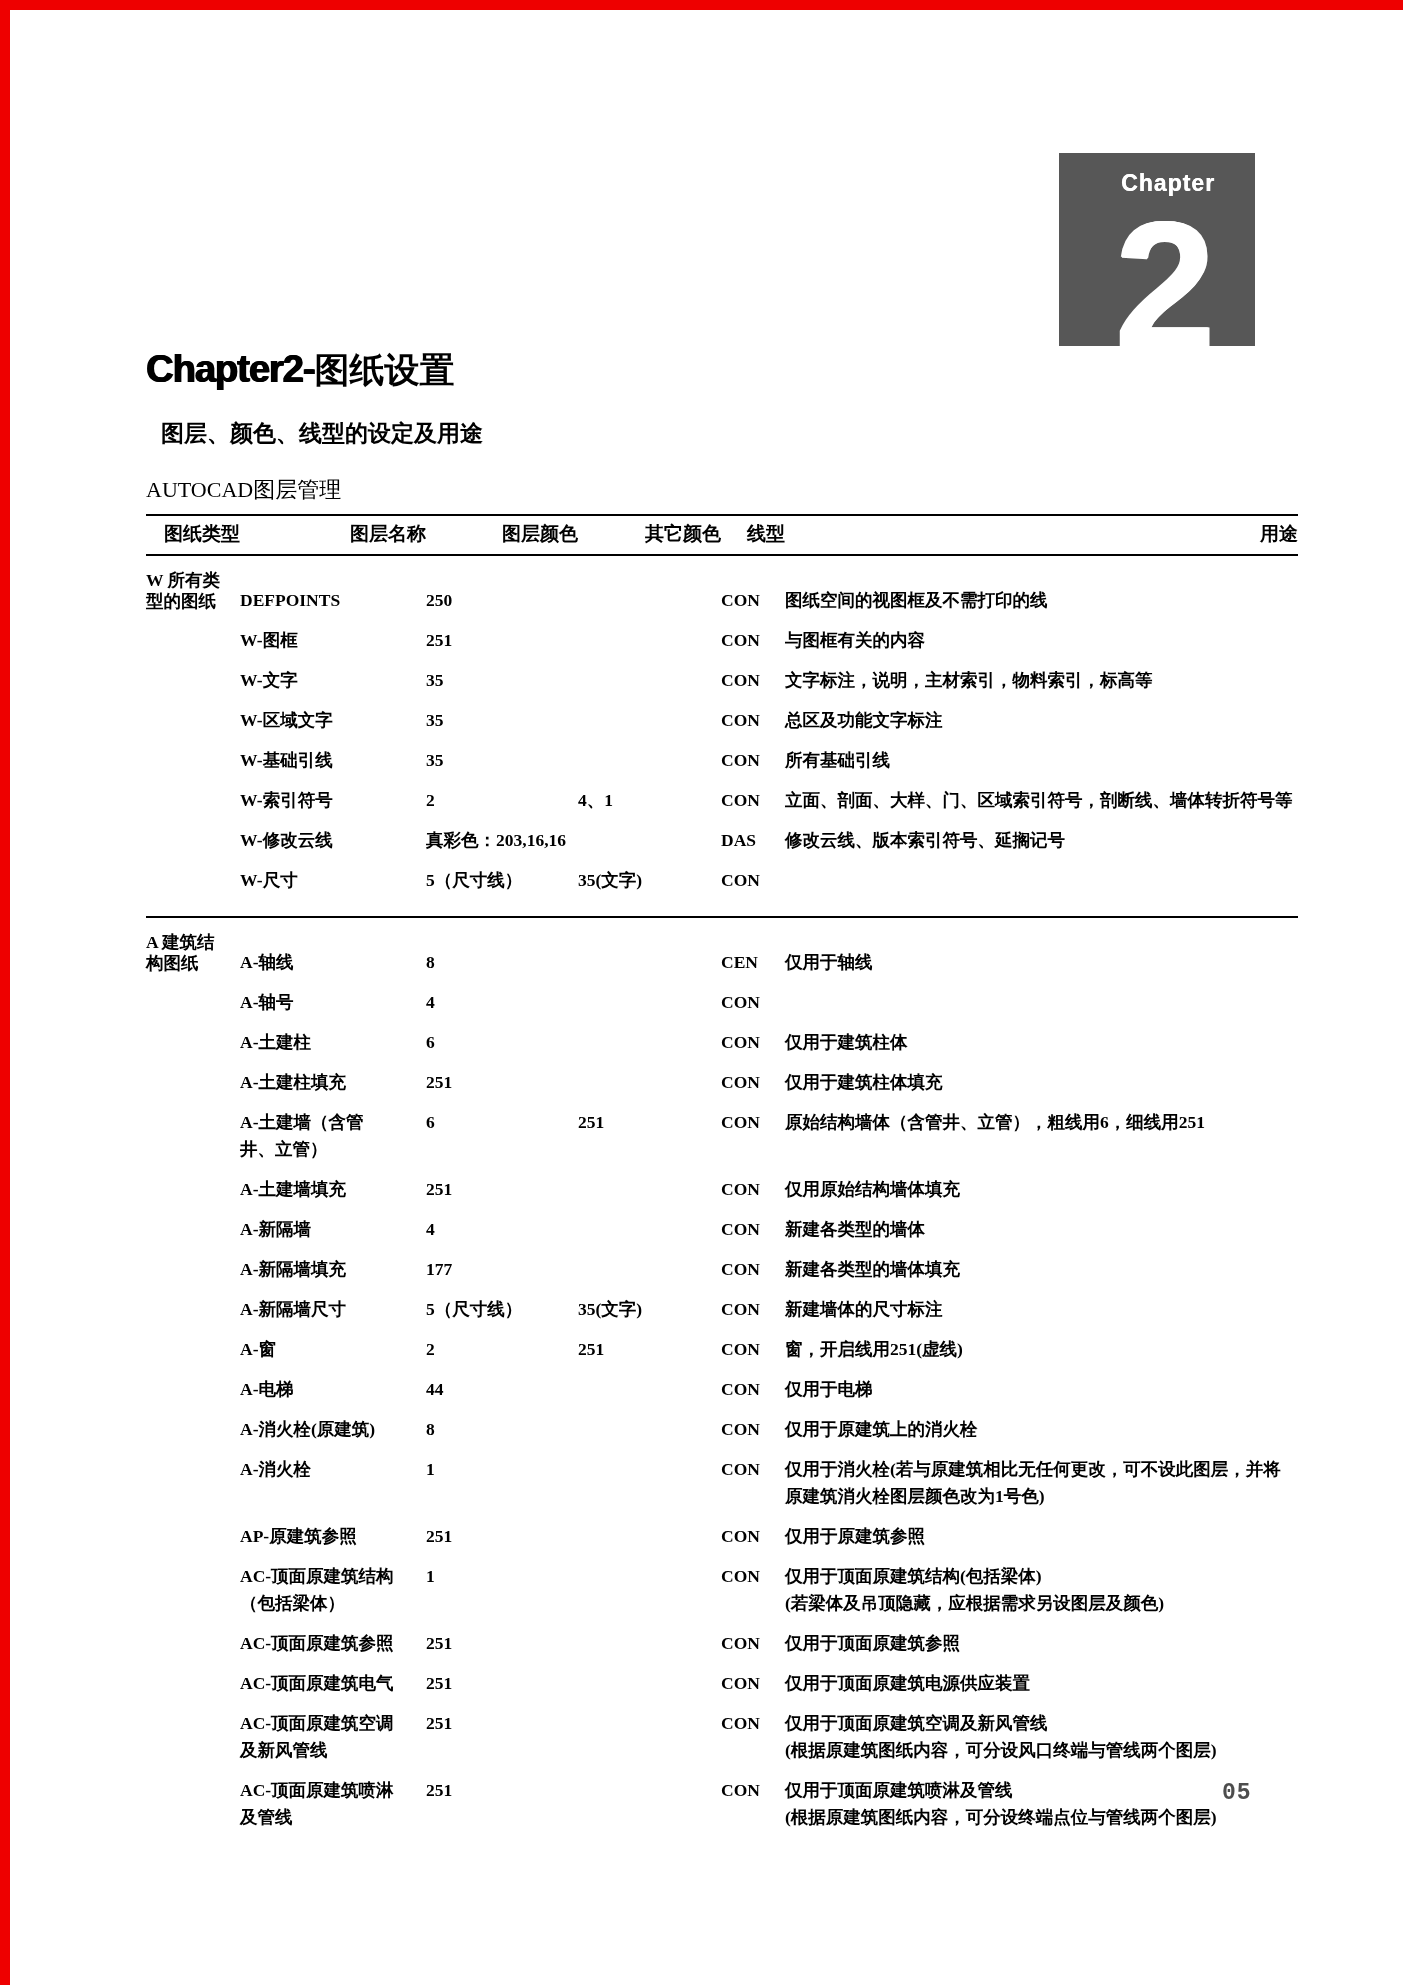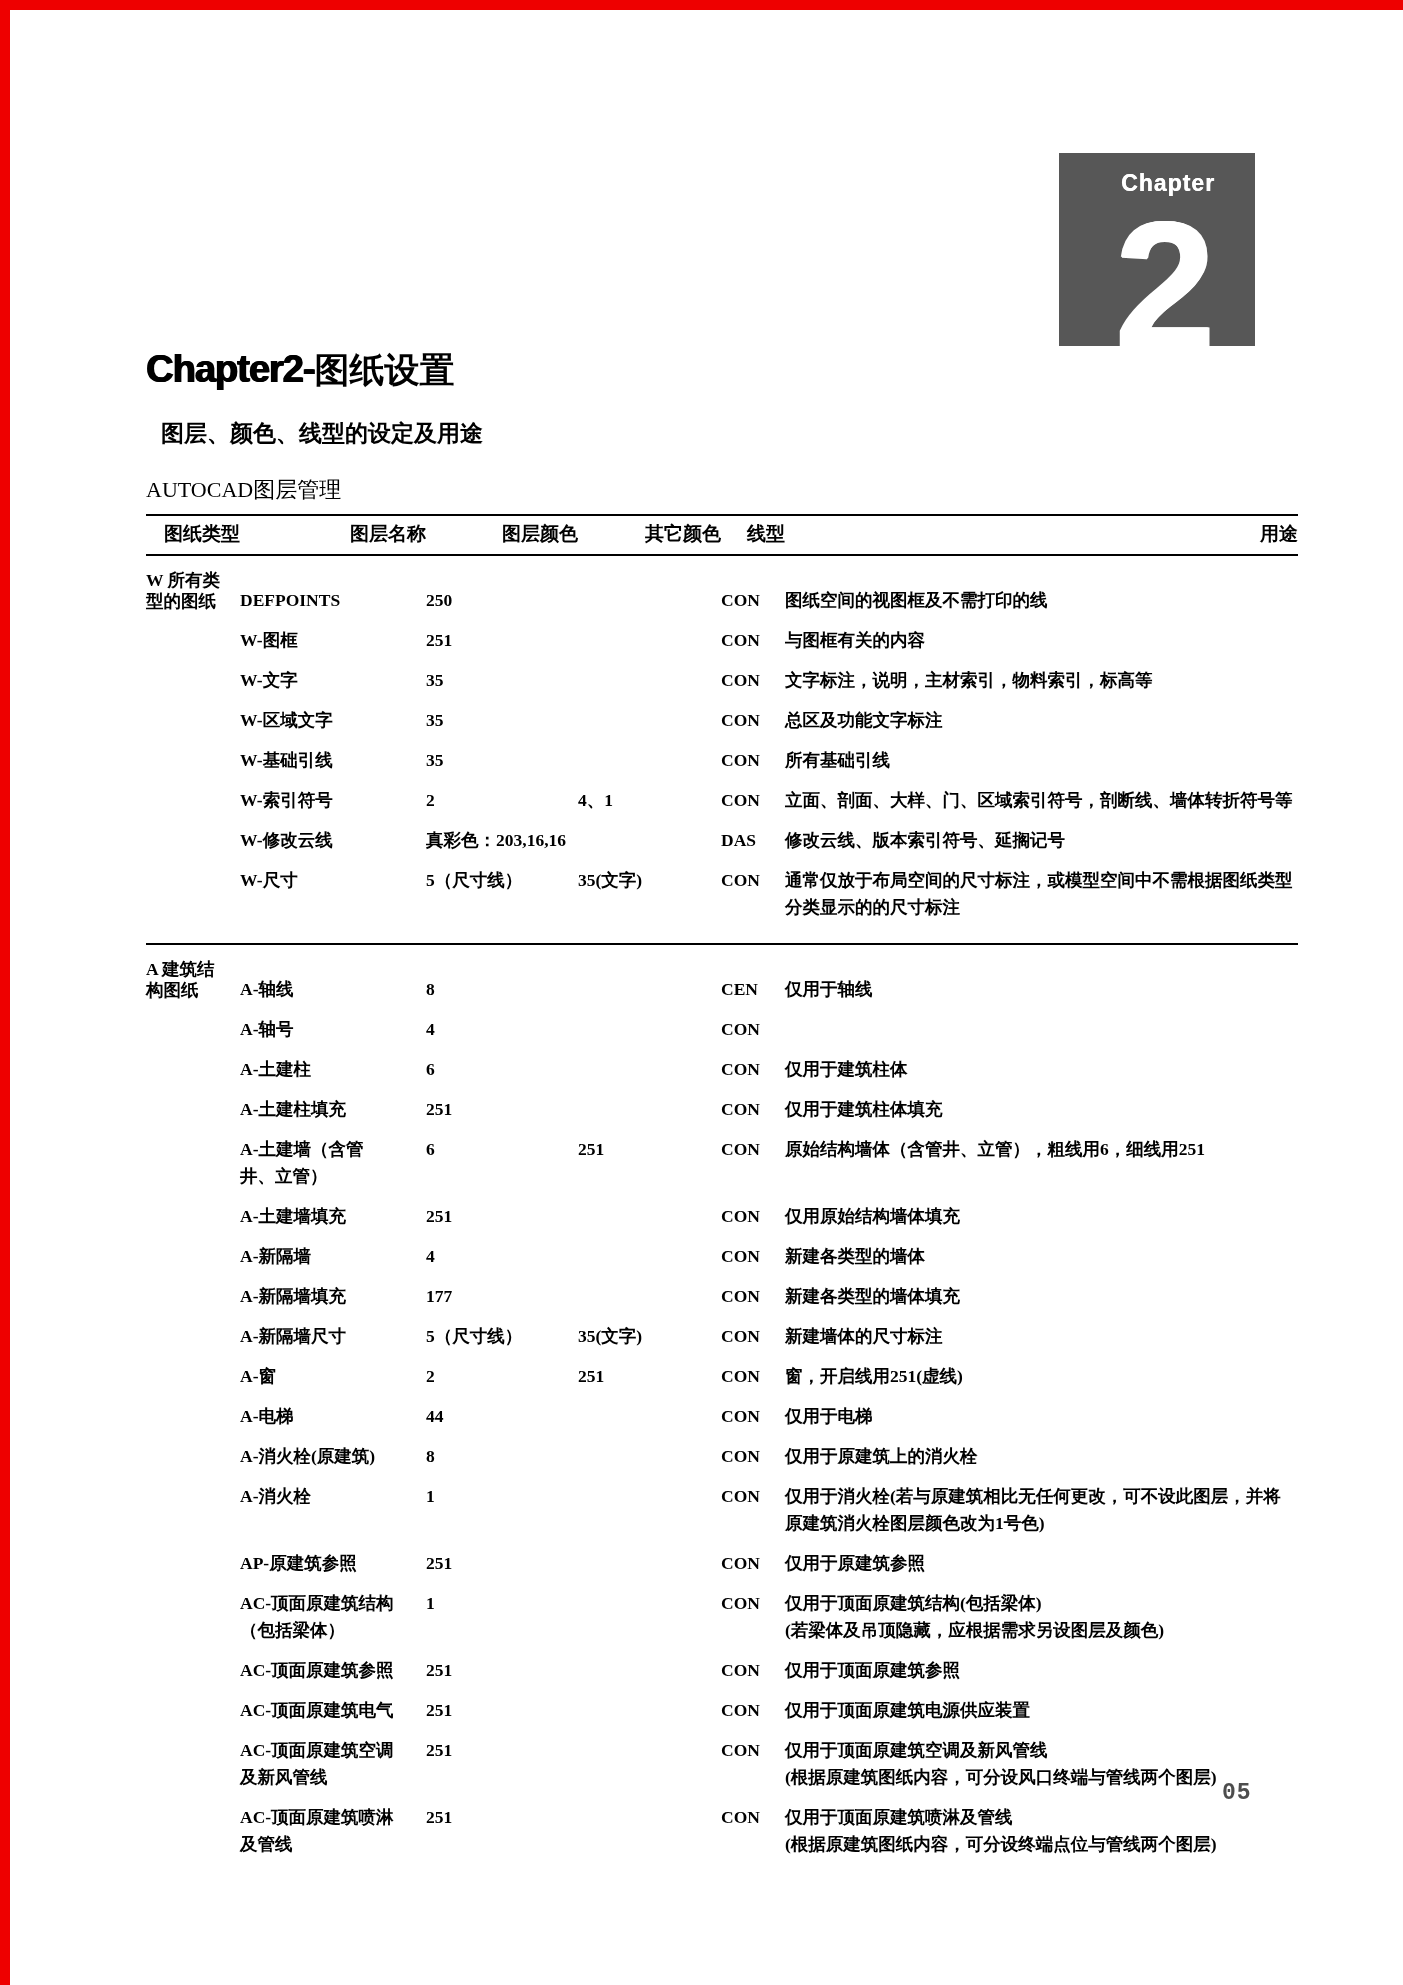--- a/index.html
+++ b/index.html
@@ -155,22 +155,20 @@
             <div class="cell c-other"></div>
             <div class="cell c-ltype">DAS</div>
             <div class="cell c-use">修改云线、版本索引符号、延搁记号</div>
           </div>
           <div class="grid-row row">
             <div class="cell c-type"></div>
             <div class="cell c-name">W-尺寸</div>
             <div class="cell c-color">5（尺寸线）</div>
             <div class="cell c-other">35(文字)</div>
             <div class="cell c-ltype">CON</div>
-            <div class="cell c-use">通常仅放于布局空间的尺寸标注，或模型空间中不需根据图纸类型
-分类显示的的尺寸标注</div>
           </div>
         </div>
         <div class="tgroup">
           <div class="type-label">A 建筑结
 构图纸</div>
           <div class="grid-row row">
             <div class="cell c-type"></div>
             <div class="cell c-name">A-轴线</div>
             <div class="cell c-color">8</div>
             <div class="cell c-other"></div>

